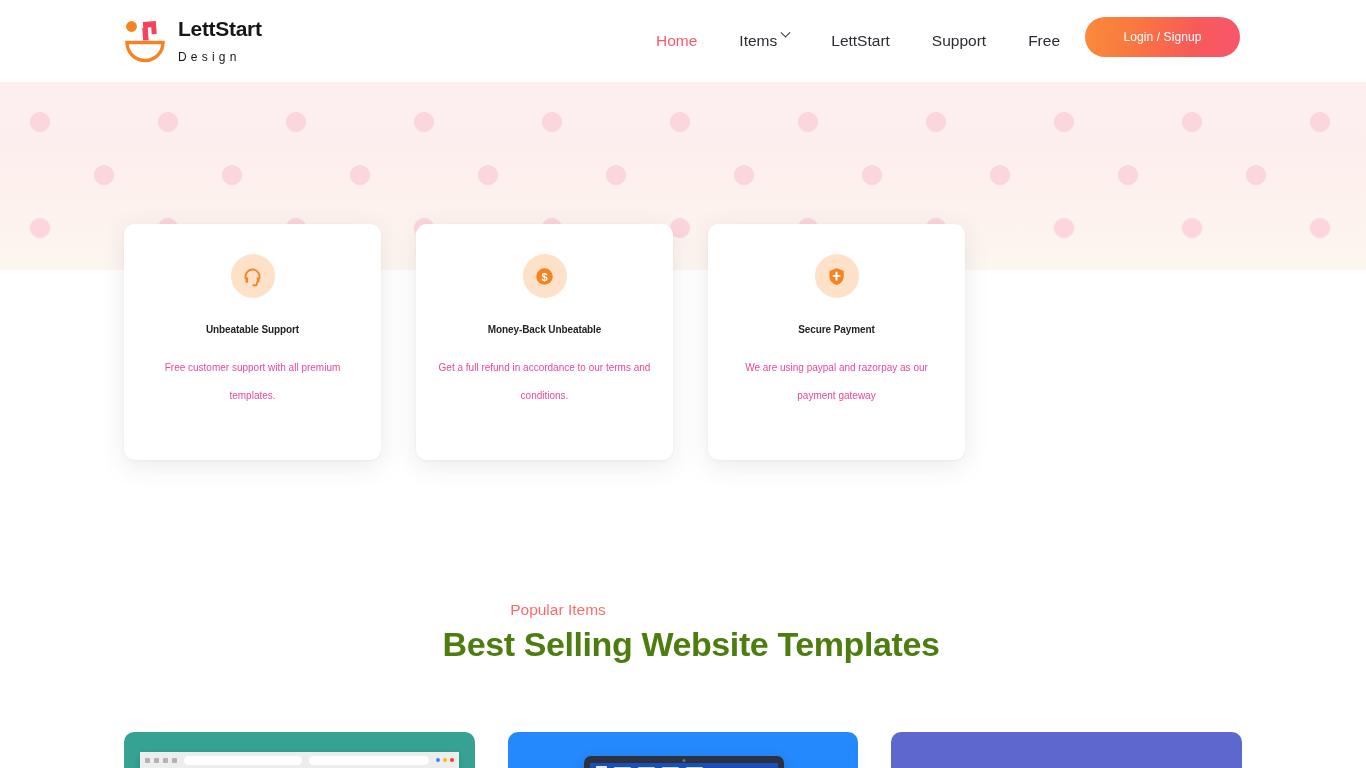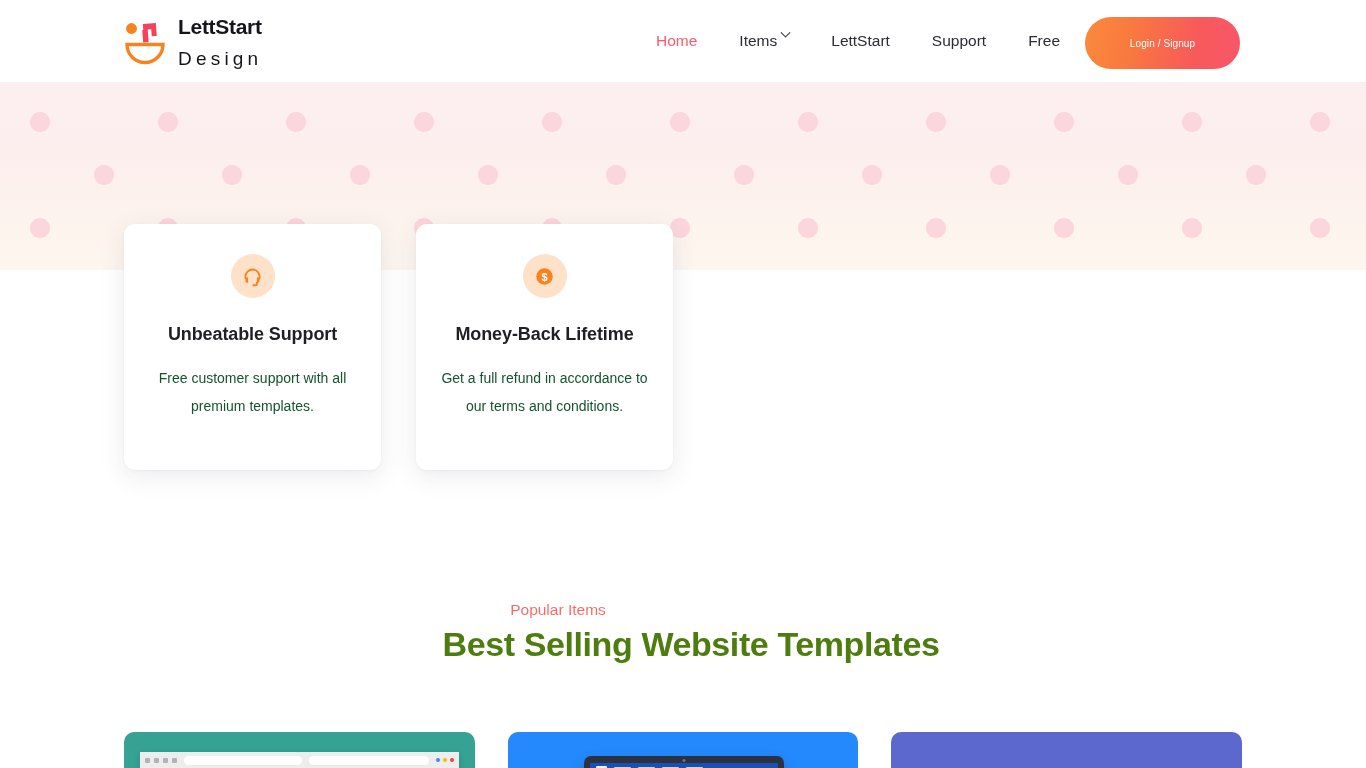--- a/index.html
+++ b/index.html
@@ -53,26 +53,25 @@
     flex-direction: column;
     line-height: 1;
   }
   .logo-line1 {
     font-size: 21px;
     font-weight: bold;
     color: #16161a;
     letter-spacing: -0.3px;
   }
   .logo-line2 {
-    font-size: 19px;
+    font-size: 12px;
     font-weight: 500;
     color: #16161a;
     letter-spacing: 4.2px;
     margin-top: 12px;
-    text-align: center;
   }
 
   .nav {
     position: absolute;
     left: 635px;
     top: 0;
     height: 82px;
     display: flex;
     align-items: center;
     gap: 0;
@@ -95,26 +94,26 @@
     border-right: 1.6px solid #2b2b33;
     border-bottom: 1.6px solid #2b2b33;
     transform: rotate(45deg) translate(-2px,-2px);
   }
 
   .login-btn {
     position: absolute;
     left: 1085px;
     top: 17px;
     width: 155px;
-    height: 52px;
+    height: 40px;
     border: none;
     border-radius: 26px;
     background: linear-gradient(100deg, #fb8a3c 0%, #f9793f 30%, #f85a5a 70%, #f8566b 100%);
     color: #ffffff;
-    font-size: 10px;
+    font-size: 12px;
     font-family: "Liberation Sans", sans-serif;
     cursor: pointer;
     letter-spacing: 0.1px;
   }
 
   
   .hero {
     position: absolute;
     top: 82px; left: 0;
     width: 1366px;
@@ -159,29 +158,29 @@
     border-radius: 50%;
     background: #fde2c9;
     margin: 0 auto 26px;
     display: flex;
     align-items: center;
     justify-content: center;
   }
   .ficon-wrap svg { display: block; }
 
   .fcard-title {
-    font-size: 18px;
+    font-size: 10px;
     font-weight: bold;
     color: #1f2024;
     margin-bottom: 19px;
     letter-spacing: -0.1px;
   }
   .fcard-desc {
-    font-size: 14px;
-    color: #14532d;
+    font-size: 10px;
+    color: #ec4899;
     line-height: 28px;
   }
 
   
   .pop-eyebrow {
     position: absolute;
     top: 601px;
     left: 0;
     width: 1116px;
     text-align: center;
@@ -368,25 +367,37 @@
       <div class="fcard-desc">Free customer support with all premium templates.</div>
     </div>
 
     <div class="fcard tall">
       <div class="ficon-wrap">
         <svg width="21" height="21" viewBox="0 0 24 24">
           <circle cx="12" cy="12" r="9.4" fill="#f7821f"></circle>
           <text x="12" y="16.6" text-anchor="middle" font-family="Liberation Sans, sans-serif" font-size="12.5" font-weight="bold" fill="#ffffff">$</text>
         </svg>
       </div>
-      <div class="fcard-title">Money-Back Lifetime</div>
+      <div class="fcard-title">Money-Back Unbeatable</div>
       <div class="fcard-desc">Get a full refund in accordance to our terms and conditions.</div>
     </div>
 
 
+    <div class="fcard tall">
+      <div class="ficon-wrap">
+        <svg width="21" height="21" viewBox="0 0 24 24">
+          <path d="M12 2.6 L20 5.6 V12 c0 5-3.5 8.2-8 9.6 -4.5-1.4-8-4.6-8-9.6 V5.6 Z" fill="#f7821f"></path>
+          <path d="M12 2.6 L20 5.6 V12 c0 5-3.5 8.2-8 9.6 Z" fill="#f7821f"></path>
+          <rect x="10.9" y="6.6" width="2.2" height="10" fill="#ffffff"></rect>
+          <rect x="7.6" y="10.2" width="8.8" height="2.2" fill="#ffffff"></rect>
+        </svg>
+      </div>
+      <div class="fcard-title">Secure Payment</div>
+      <div class="fcard-desc">We are using paypal and razorpay as our payment gateway</div>
+    </div>
   </div>
 
   <div class="pop-eyebrow">Popular Items</div>
   <h2 class="pop-title">Best Selling Website Templates</h2>
 
   <div class="tcards">
 
     <div class="tcard" style="background:#35a293">
       <div class="browser">
         <div class="browser-bar">

